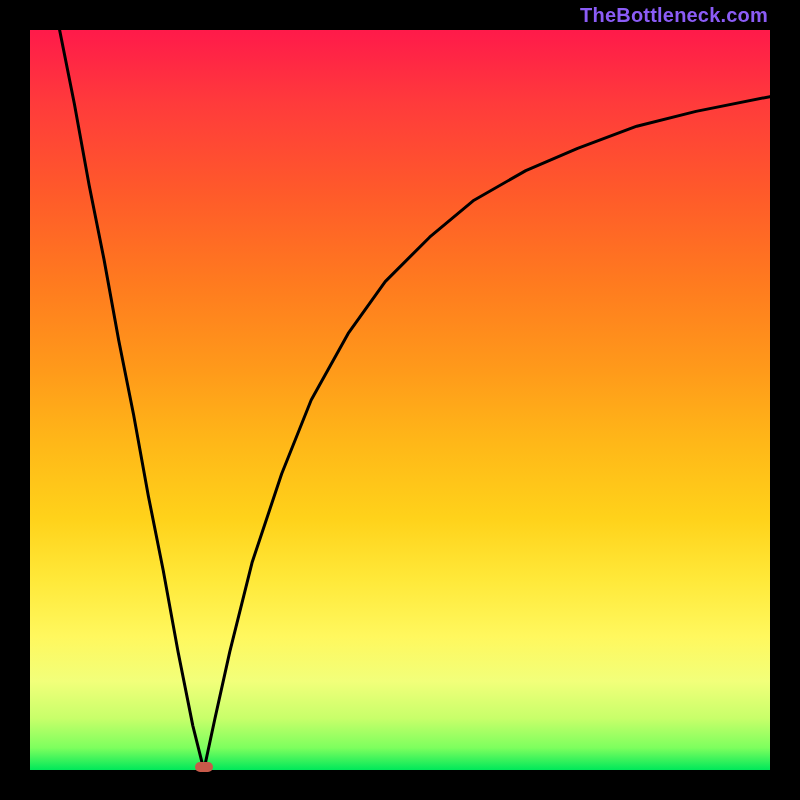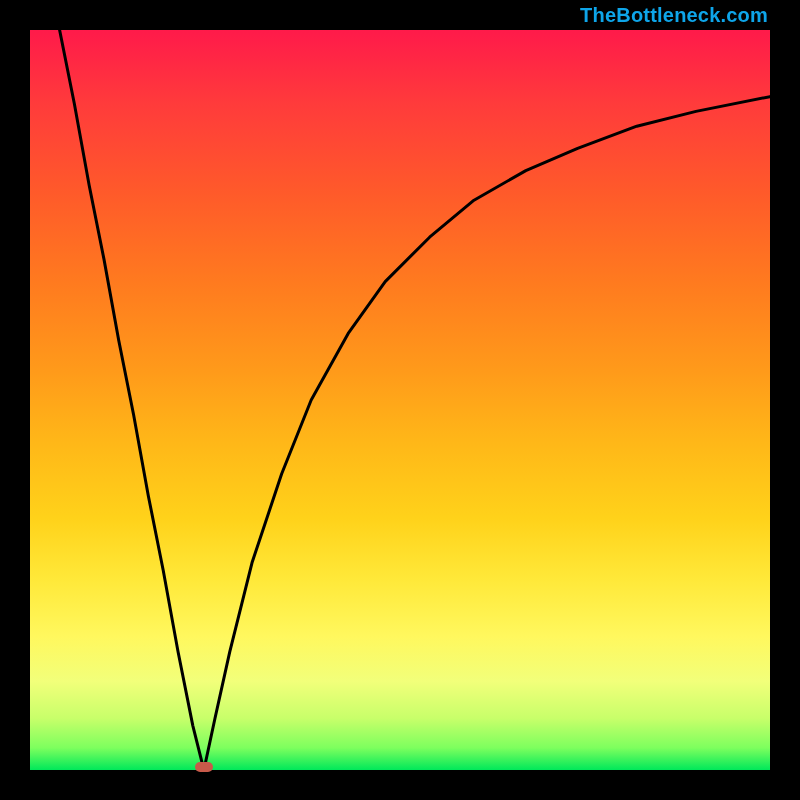--- a/index.html
+++ b/index.html
@@ -31,21 +31,21 @@
       #7dff5e 97%,
       #00e85a 100%);
   }
   .watermark {
     position: absolute;
     top: 4px;
     right: 32px;
     font-family: Arial, Helvetica, sans-serif;
     font-size: 20px;
     font-weight: 600;
-    color: #0ea5e9;
+    color: #8b5cf6;
     letter-spacing: 0.2px;
   }
   .curve-svg {
     position: absolute;
     left: 0; top: 0;
     width: 740px;
     height: 740px;
     display: block;
   }
   .marker {

